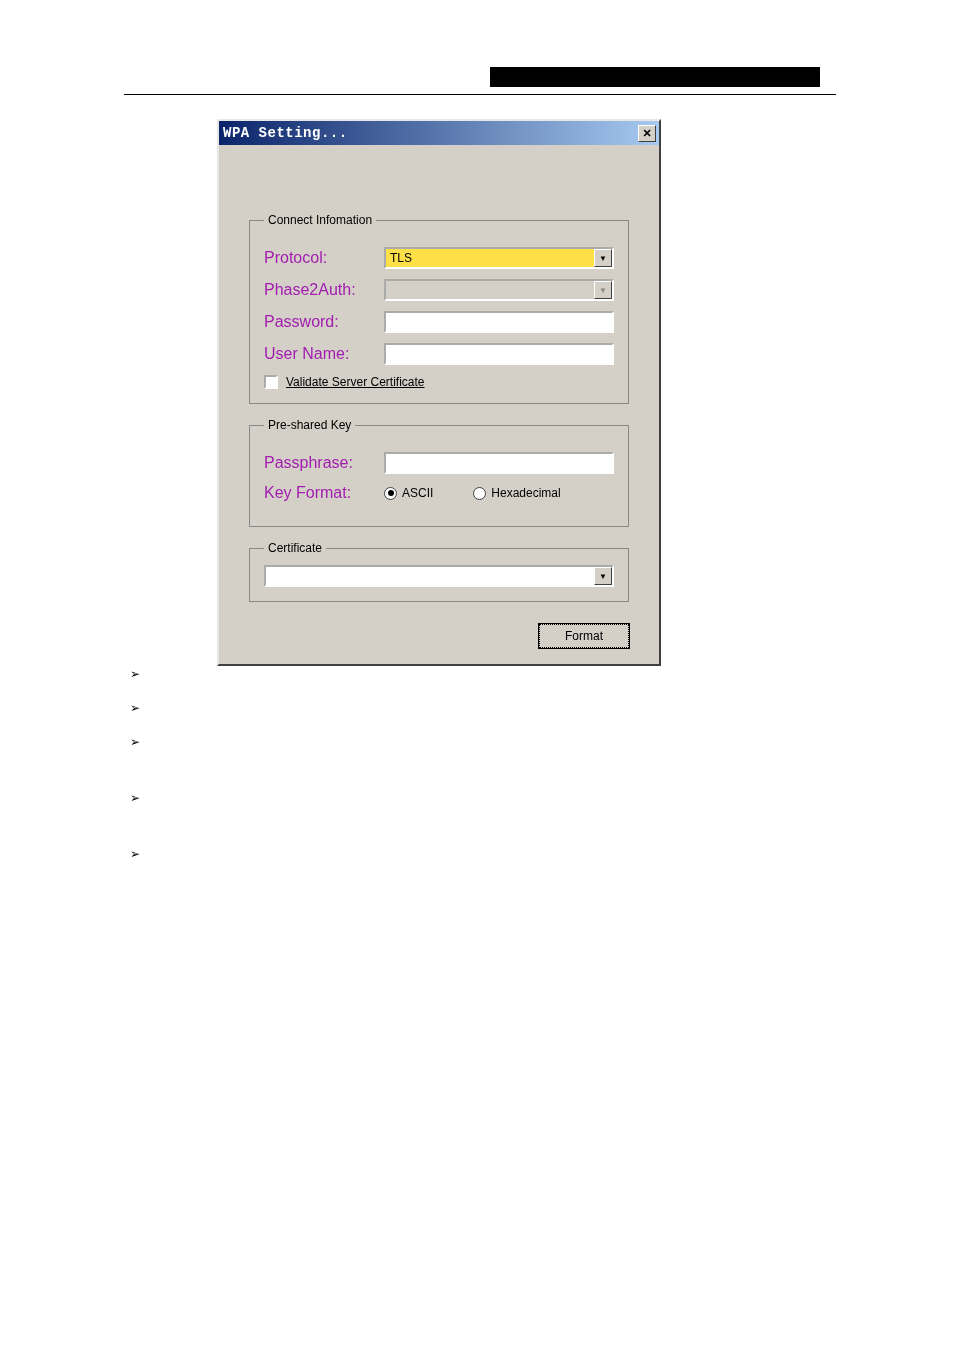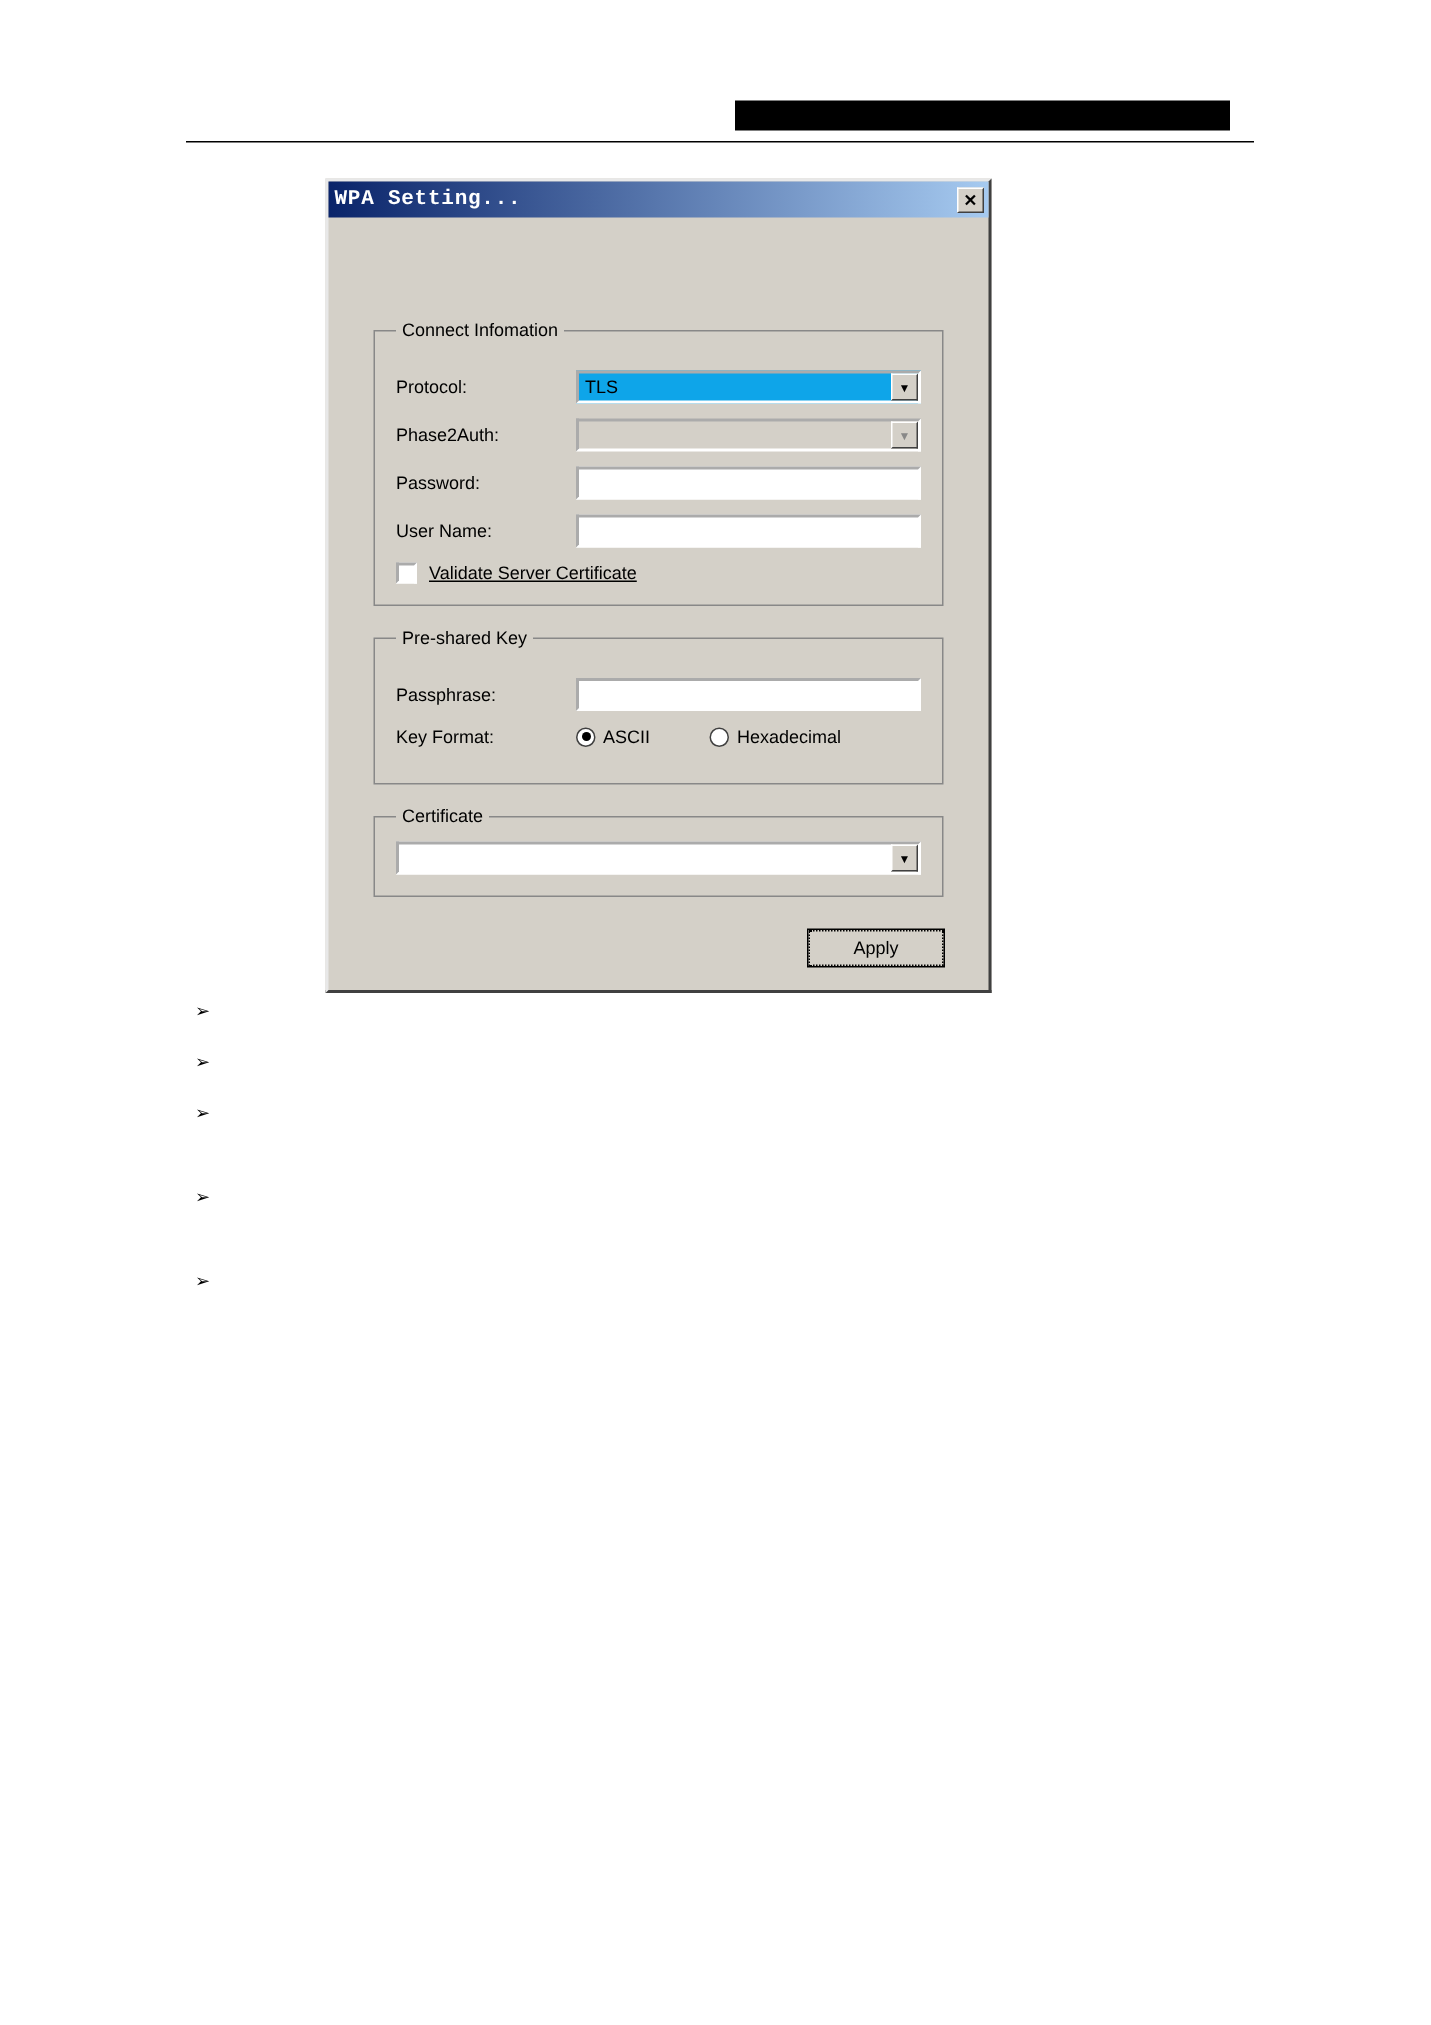--- a/index.html
+++ b/index.html
@@ -81,36 +81,36 @@
     color: #000;
     padding: 0 4px;
   }
   .row {
     display: flex;
     align-items: center;
     margin: 10px 0;
   }
   .lbl {
     width: 120px;
-    font-size: 12px;
-    color: #000000;
+    font-size: 16px;
+    color: #a21caf;
   }
   .txt-input {
     flex: 1;
     height: 22px;
     border: 2px inset #fff;
     background: #fff;
     font-size: 12px;
     padding: 0 4px;
   }
   .dropdown {
     flex: 1;
     height: 22px;
     border: 2px inset #fff;
-    background: #0ea5e9;
+    background: #fde047;
     display: flex;
     align-items: center;
     justify-content: space-between;
     font-size: 12px;
     padding-left: 4px;
   }
   .dropdown.disabled { background: #d4d0c8; }
   .dd-arrow {
     width: 18px;
     height: 18px;
@@ -273,21 +273,21 @@
     </fieldset>
 
     <fieldset>
       <legend>Certificate</legend>
       <div class="cert-dropdown">
         <div class="dd-arrow">▼</div>
       </div>
     </fieldset>
 
     <div class="apply-btn">
-      <span>Apply</span>
+      <span>Format</span>
     </div>
   </div>
 </div>
 
 <div class="bullets">
   <div class="bullet">
       <span class="arrow-icon">➢</span>
     </div>
   <div class="bullet">
       <span class="arrow-icon">➢</span>

